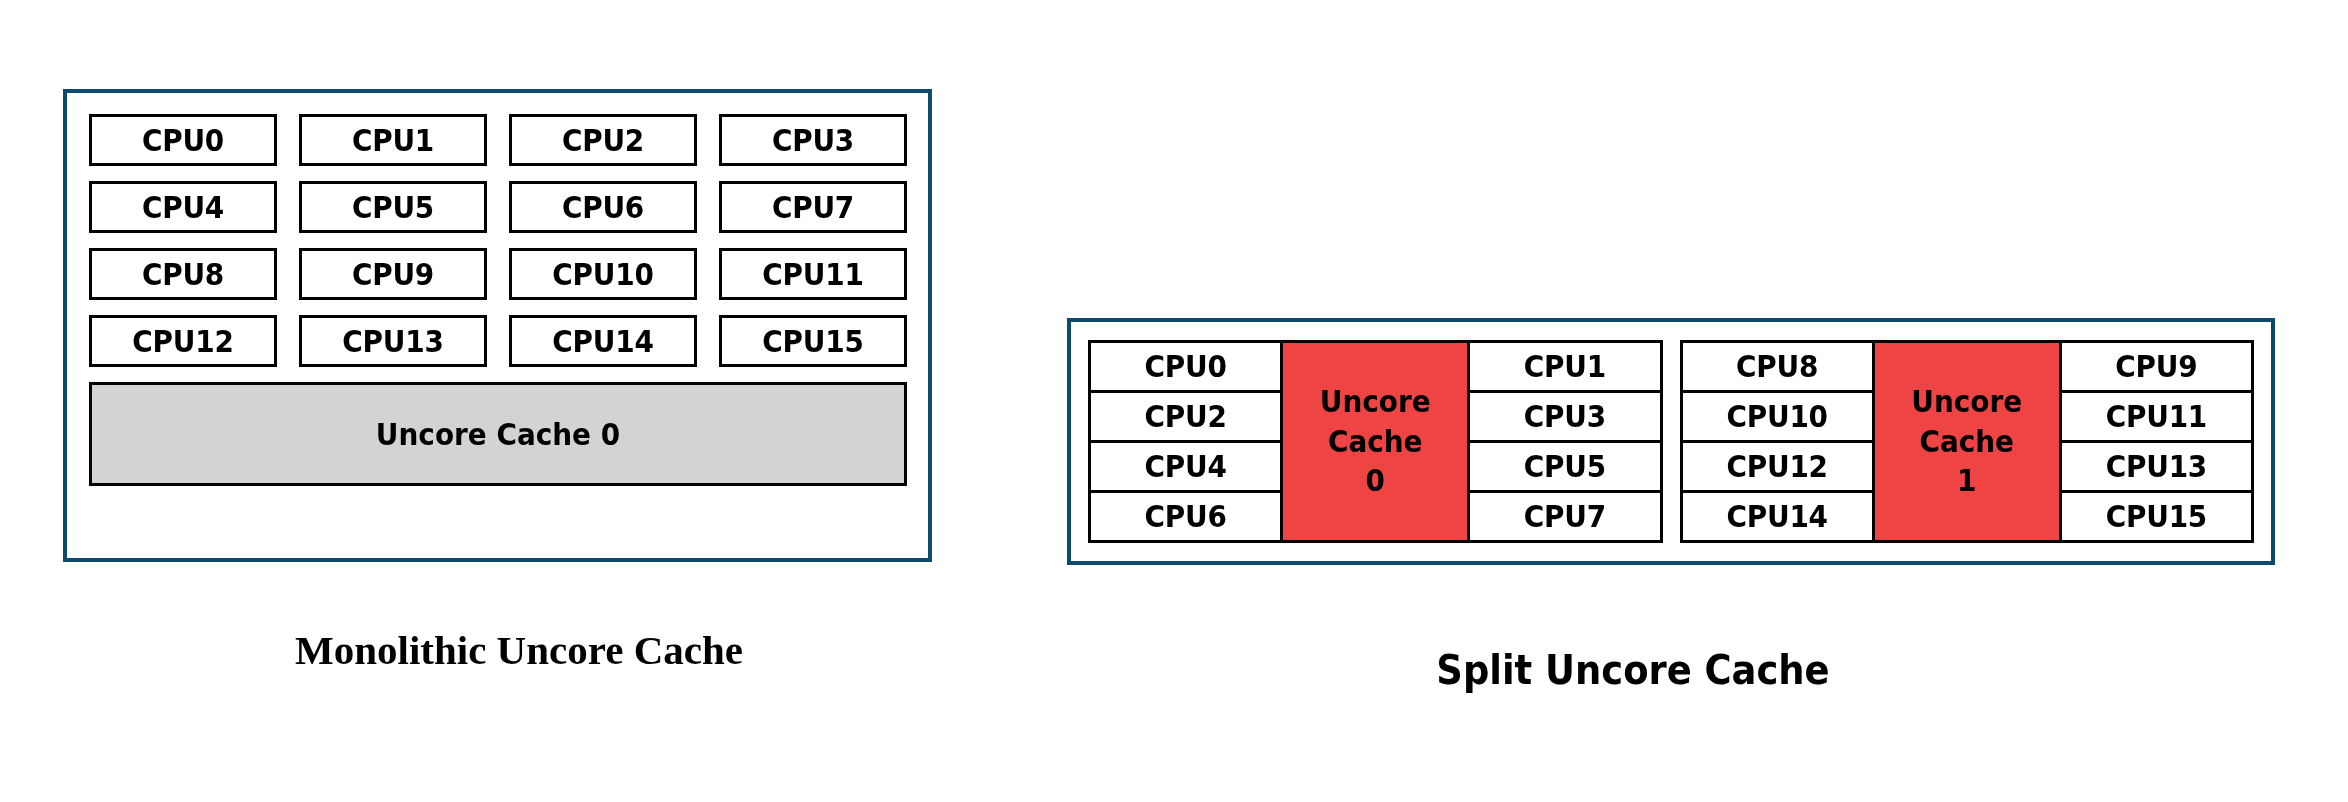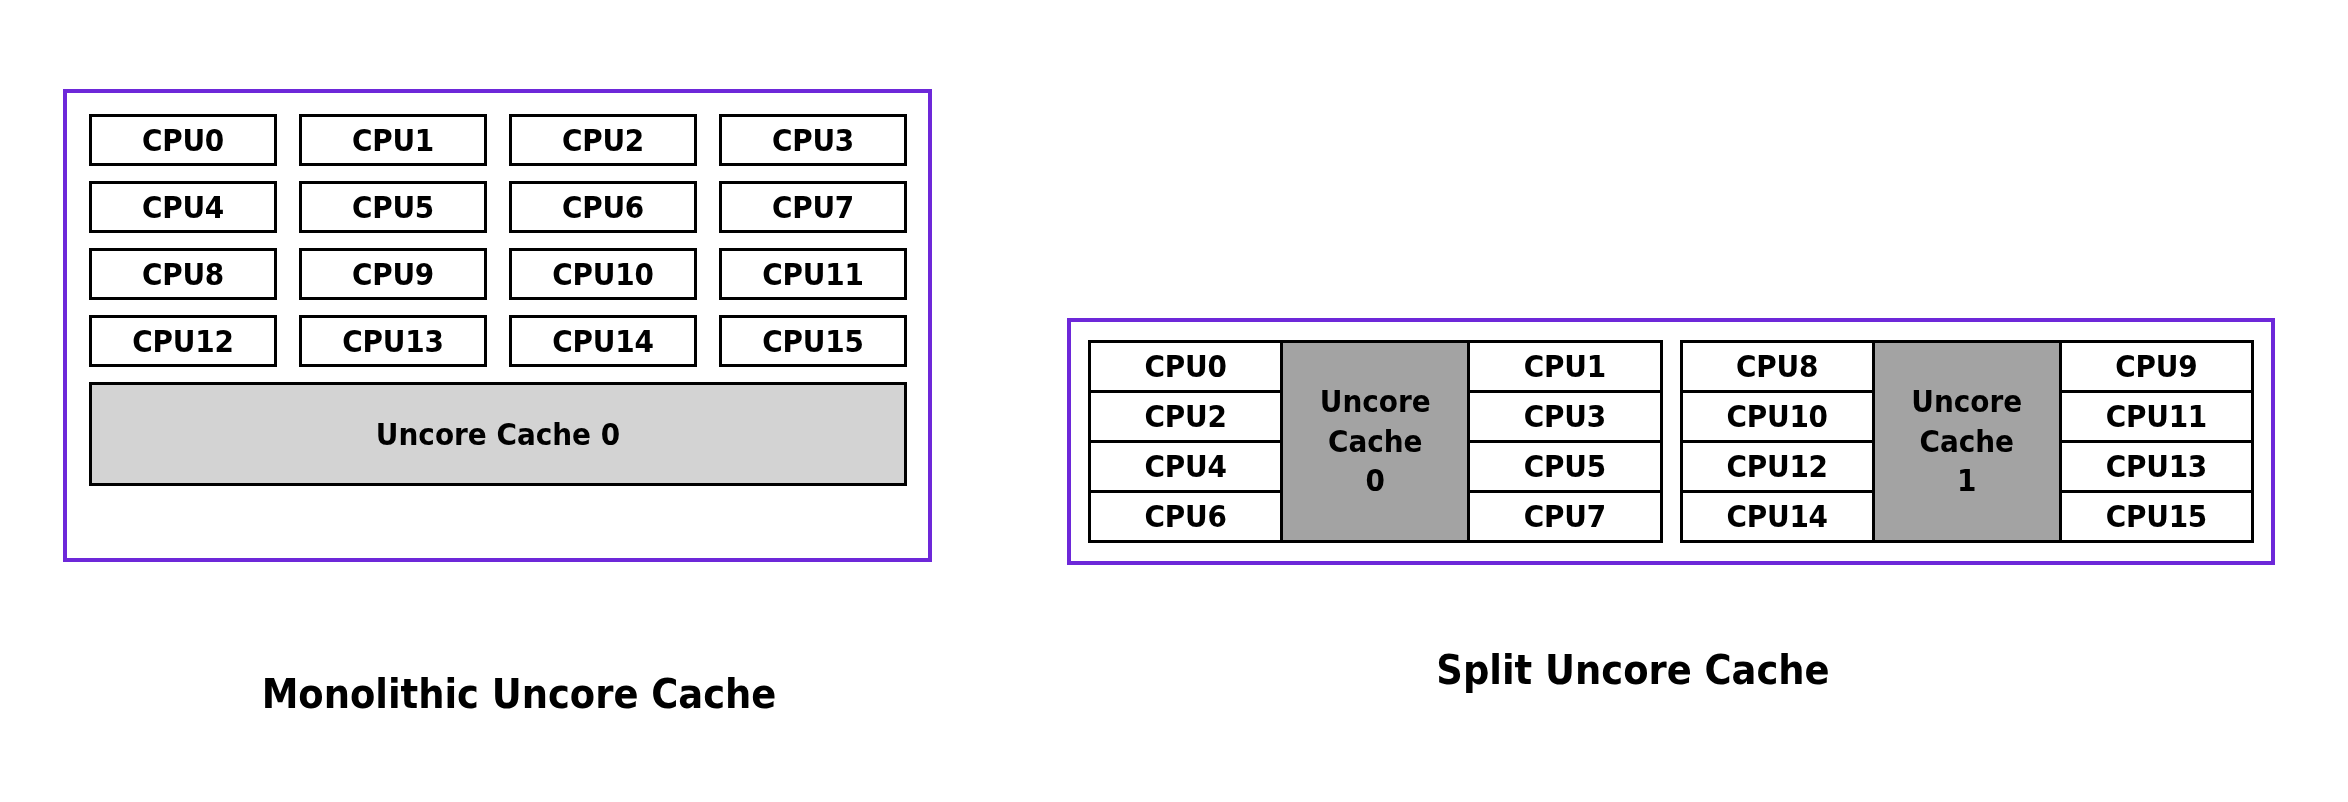--- a/index.html
+++ b/index.html
@@ -16,21 +16,21 @@
   }
 
   .diagram {
     position: absolute;
   }
 
   
   .chassis {
     position: absolute;
     box-sizing: border-box;
-    border: 4px solid #6d28d9;
+    border: 4px solid #0c4a6e;
     background: #ffffff;
     text-decoration: underline;
   }
 
   
   #monolithic-diagram {
     left: 63px;
     top: 89px;
     width: 869px;
     height: 473px;
@@ -135,21 +135,21 @@
   }
   .cluster-col .cpu-cell:last-child {
     border-bottom: none;
   }
 
   .cluster-cache {
     flex: 0 0 190px;
     box-sizing: border-box;
     border-left: 3px solid #000000;
     border-right: 3px solid #000000;
-    background: #a3a3a3;
+    background: #ef4444;
     display: flex;
     flex-direction: column;
     align-items: center;
     justify-content: center;
     font-size: 31px;
     font-weight: bold;
     font-stretch: condensed;
     color: #000000;
     line-height: 1.28;
     text-align: center;
@@ -162,22 +162,23 @@
     font-size: 41px;
     font-weight: bold;
     font-stretch: condensed;
     color: #000000;
     white-space: nowrap;
     line-height: 1;
   }
 
   #caption-monolithic {
     left: 63px;
-    top: 674px;
+    top: 630px;
     width: 912px;
+    font-family: Liberation Serif, serif;
   }
 
   #caption-split {
     left: 1029px;
     top: 650px;
     width: 1208px;
   }
 </style>
 </head>
 <body>

